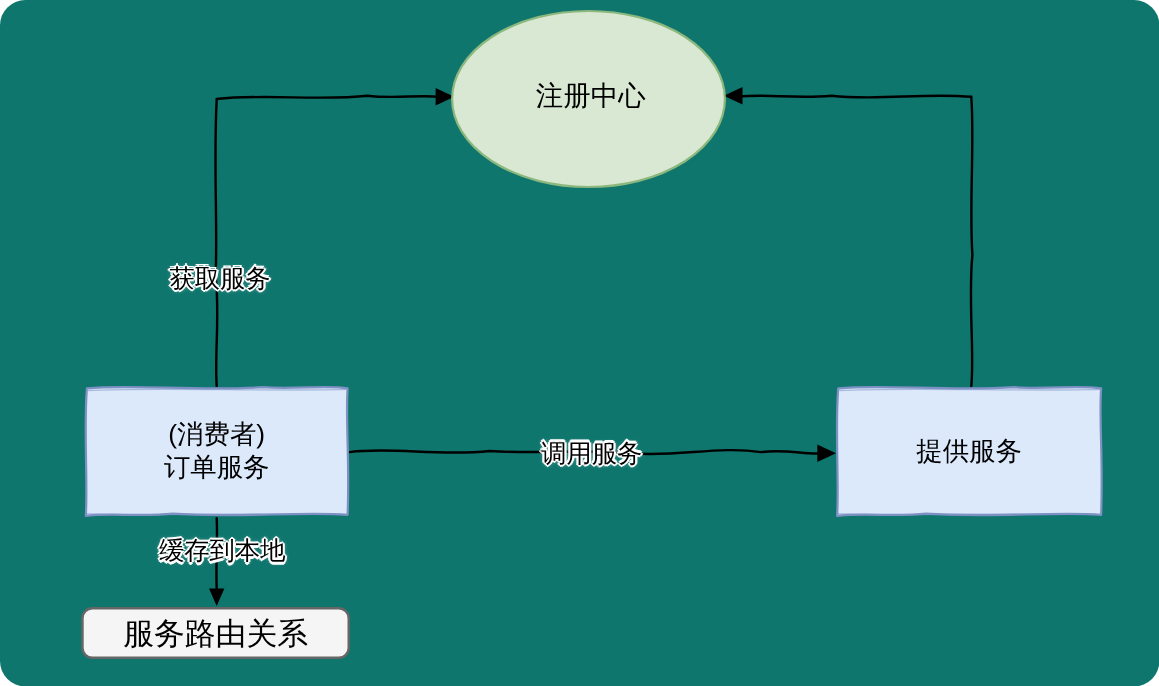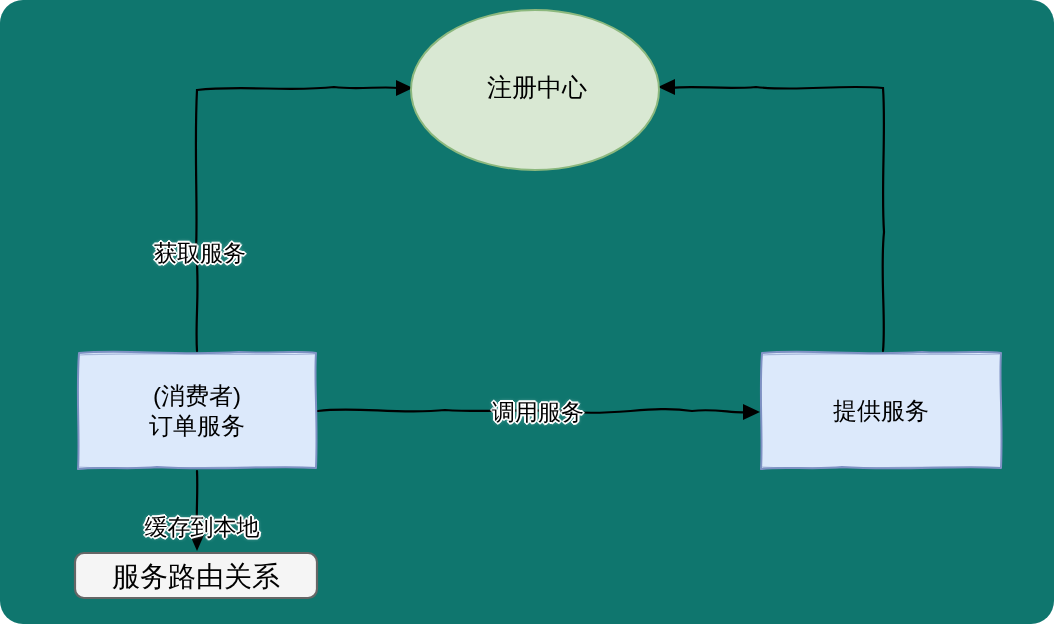--- a/index.html
+++ b/index.html
@@ -102,15 +102,15 @@
     <div>提供服务</div>
   </div>
 
   <div class="label routing-label" style="left:196px; top:576px;">服务路由关系</div>
 
   <div class="label edge-label" style="left:200px; top:253px;text-align:right;">获取服务</div>
 
 
   <div class="label edge-label" style="left:538px; top:412px;">调用服务</div>
 
-  <div class="label edge-label" style="left:202px; top:527px;">缓存到本地</div>
+  <div class="label edge-label" style="left:202px; top:501px;">缓存到本地</div>
 
 </div>
 
 </body></html>

